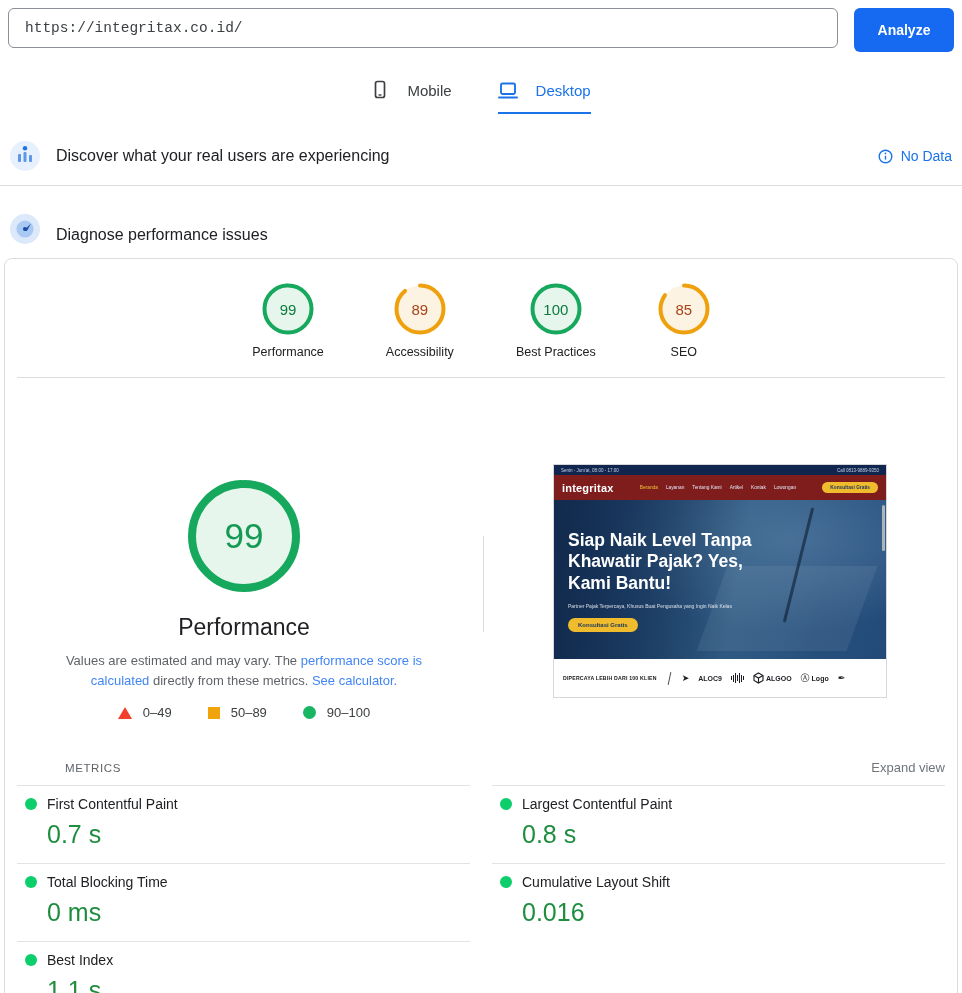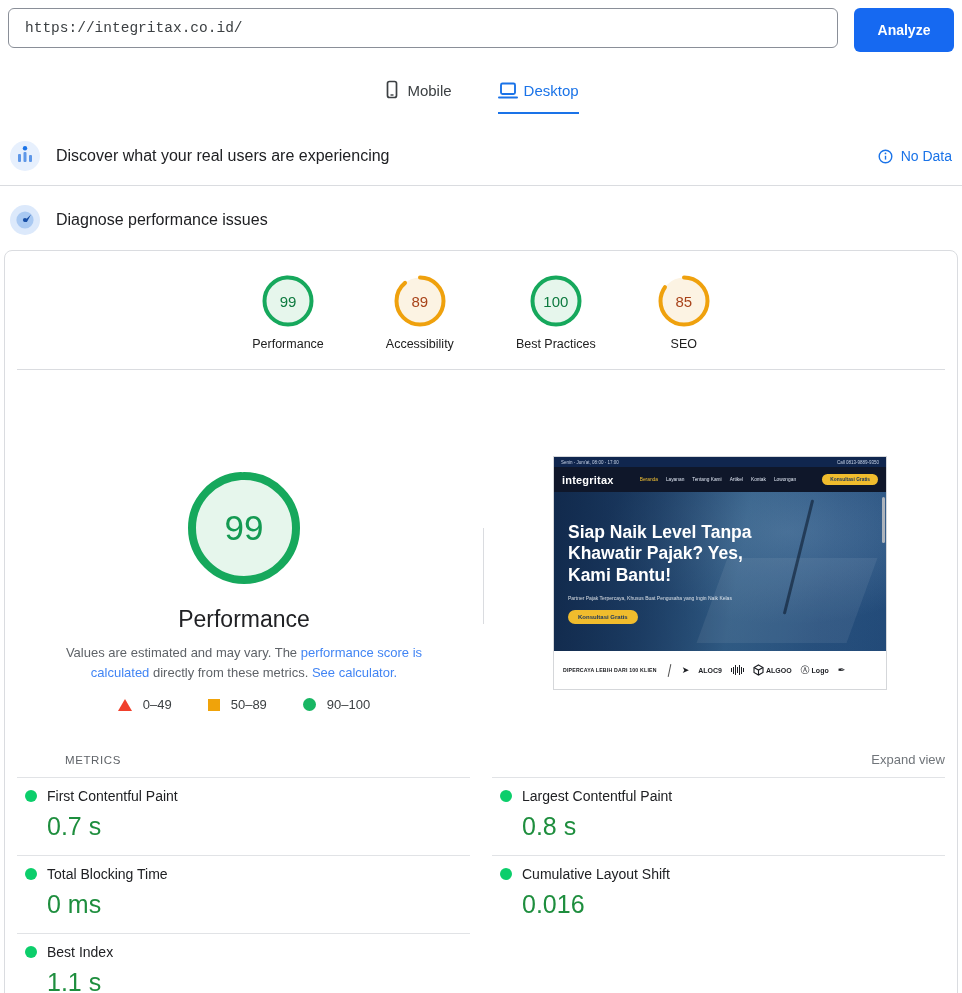--- a/index.html
+++ b/index.html
@@ -8,28 +8,28 @@
 
   
   .top-bar { display:flex; gap:16px; padding:8px 8px 0 8px; }
   .url-input { flex:1; height:40px; border:1px solid #8a8f98; border-radius:6px;
     padding:0 16px; font-size:14.5px; color:#3c4043; font-family:Liberation Mono, monospace; outline:none;}
   .analyze-btn { width:100px; height:44px; background:#1669f1; color:#fff; border:none;
     border-radius:6px; font-size:14px; font-weight:700; font-family:"Liberation Sans",sans-serif; cursor:pointer; }
 
   
   .tabs { display:flex; justify-content:center; gap:46px; margin-top:28px; }
-  .tab { display:flex; align-items:center; gap:6px; font-size:15px; color:#3c4043;
+  .tab { display:flex; align-items:center; gap:18px; font-size:15px; color:#3c4043;
     padding-bottom:12px; border-bottom:2.5px solid transparent; cursor:pointer; }
   .tab.active { color:#1a73e8; border-bottom-color:#1a73e8; }
 
   
   .section-row { display:flex; align-items:center; gap:16px; padding:0 10px; height:32px; }
   .row-discover { margin-top:26px; }
-  .row-diagnose { margin-top:18px; }
+  .row-diagnose { margin-top:26px;align-items:flex-end; }
   .section-title { font-size:16px; color:#202124; }
   .spacer { flex:1; }
   .no-data { display:flex; align-items:center; gap:8px; color:#1a73e8; font-size:14px; cursor:pointer; }
   .page-hr { border:none; border-top:1px solid #dadce0; margin-top:13px; }
 
   
   .result-card { margin:14px 4px 0; border:1px solid #dadce0; border-radius:8px;
     height:860px; padding-top:24px; background:#fff; }
 
   
@@ -63,21 +63,21 @@
   .legend-item { display:flex; align-items:center; gap:11px; }
   .shape-triangle { width:0; height:0; border-left:7px solid transparent; border-right:7px solid transparent; border-bottom:12px solid #f0402c; }
   .shape-square { width:12px; height:12px; background:#f0a30a; }
   .shape-circle { width:13px; height:13px; border-radius:50%; background:#18b663; }
 
   
   .thumb { width:334px; height:234px; border:1px solid #d5d7da; display:flex; flex-direction:column;
     overflow:hidden; cursor:pointer; background:#fff; }
   .site-topbar { height:10px; background:#10264e; color:#c6d2e6; font-size:4.5px;
     display:flex; justify-content:space-between; align-items:center; padding:0 7px; }
-  .site-nav { height:25px; background:#0f172a; display:flex; align-items:center; padding:0 8px; gap:8px; }
+  .site-nav { height:25px; background:#7f1d1d; display:flex; align-items:center; padding:0 8px; gap:8px; }
   .site-logo { color:#fff; font-weight:800; font-size:11px; letter-spacing:.2px; }
   .site-nav-links { flex:1; display:flex; justify-content:center; gap:8px; font-size:4.8px; color:#dfe6f2; }
   .site-nav-link.active { color:#f3c234; }
   .site-nav-cta { background:#f0bc2d; color:#18345f; font-size:4.8px; font-weight:700; padding:3px 8px; border-radius:7px; white-space:nowrap; }
   .site-hero { flex:1; position:relative; padding:30px 0 0 14px;
     background:
       linear-gradient(90deg, rgba(13,34,64,.72), rgba(13,34,64,.25) 55%, rgba(13,34,64,0)),
       radial-gradient(ellipse at 70% 25%, rgba(160,195,225,.30), rgba(160,195,225,0) 55%),
       linear-gradient(100deg, #1d3f6e 0%, #2a5584 30%, #3c6f9c 55%, #2a5584 80%, #224a78 100%); }
   .site-hero::before { content:""; position:absolute; right:24px; bottom:8px; width:150px; height:85px;

